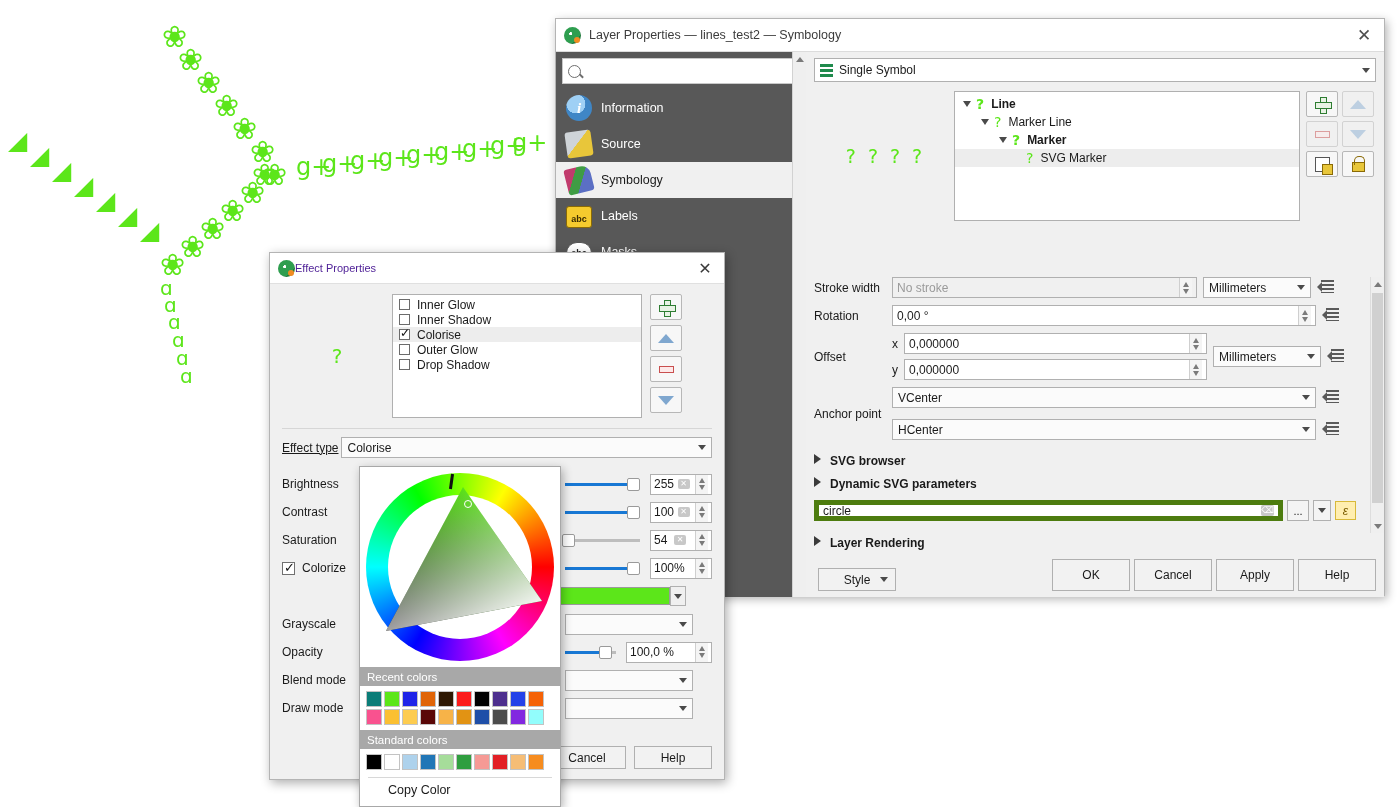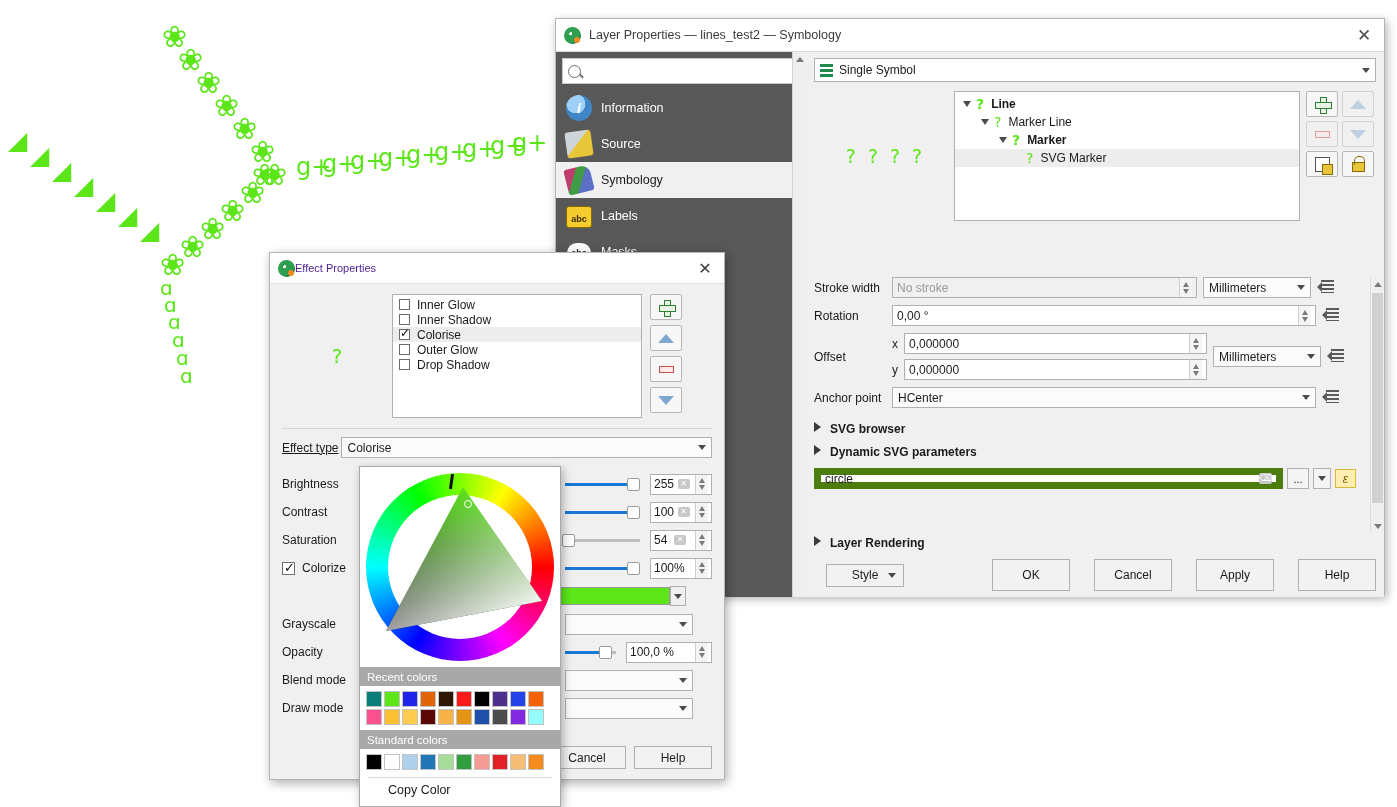--- a/index.html
+++ b/index.html
@@ -109,37 +109,37 @@
      padding:0 5px; font-size:12px; }
   .dd-ico { width:19px; height:19px; flex:0 0 auto; margin-left:6px; position:relative; }
   .dd-ico:before { content:""; position:absolute; left:4px; top:2px; width:13px; height:13px;
      background:repeating-linear-gradient(#5a5a5a 0 1.6px, transparent 1.6px 4px); border:0; }
   .dd-ico:after { content:""; position:absolute; left:0; top:4px; width:0; height:0;
      border-top:5px solid transparent; border-bottom:5px solid transparent; border-right:5px solid #5a5a5a; }
   .sect { display:flex; font-weight:bold; font-size:12px; margin:9px 0; }
   .tri-r { width:0;height:0;border-top:5px solid transparent;border-bottom:5px solid transparent;
      border-left:7px solid #3a3a3a; margin-right:9px; }
   #svg-path-row { display:flex; align-items:center; gap:4px; margin-top:4px; }
-  #svg-path { flex:1; height:21px; border:7px solid #4d7c0f; background:#fff; display:flex;
+  #svg-path { flex:1; height:21px; border:5px solid #4d7c0f; background:#fff; display:flex;
      align-items:center; padding:0 4px; font-size:12px; }
   .clear-x { width:13px; height:11px; margin-left:auto; background:#c8c8c8; border-radius:2px;
      color:#fff; font-size:9px; text-align:center; line-height:11px; }
   .sm-btn { height:21px; min-width:22px; border:1px solid #b0b0b0; background:#f4f4f4;
      display:flex; align-items:center; justify-content:center; font-size:11px; padding:0 4px; }
   .expr-ico { width:21px; height:19px; border:1px solid #d8b93a; background:#ffeeb0; color:#7a5c00;
      font-size:12px; display:flex; align-items:center; justify-content:center; font-style:italic; }
   .chkrow { display:flex; align-items:center; gap:7px; }
   .cbox { width:13px; height:13px; border:1px solid #707070; background:#fff; position:relative; flex:0 0 auto; }
   .cbox.on:after { content:"✓"; position:absolute; left:1px; top:-3px; font-size:13px; color:#111; }
   #prop-sb { position:absolute; right:0; top:225px; bottom:64px; width:14px; background:#efefef;
      border-left:1px solid #ddd; }
   #prop-sb .thumb { position:absolute; left:1px; top:16px; width:11px; height:210px; background:#d0d0d0; }
 
   #lr-sect { position:absolute; left:8px; bottom:38px; }
-  #lp-footer { position:absolute; left:20px; right:8px; bottom:6px; display:flex; align-items:center; gap:24px; }
+  #lp-footer { position:absolute; left:12px; right:8px; bottom:6px; display:flex; align-items:flex-end; gap:4px; }
   #style-btn { width:78px; height:23px; border:1px solid #b0b0b0; background:#f2f2f2; display:flex;
      align-items:center; justify-content:center; font-size:12px; position:relative; }
   #style-btn .combo-arrow { position:absolute; right:7px; margin:0; }
   .dlg-btn { width:78px; height:32px; border:1px solid #b0b0b0; background:#f2f2f2; display:flex;
      align-items:center; justify-content:center; font-size:12px; }
   #lp-footer .spacer { flex:1; }
 
   
   #fx-dlg { position:absolute; left:269px; top:252px; width:456px; height:528px; background:#f0f0f0;
      border:1px solid #b4b4b4; box-shadow:2px 3px 10px rgba(0,0,0,.32); }
@@ -411,20 +411,27 @@
               </div>
               <div class="dd-ico"></div>
             </div>
           </div>
 
           <div class="frow" style="align-items:stretch;margin-top:4px">
             <div class="flabel" style="display:flex;align-items:center">Anchor point</div>
             <div style="display:flex;flex-direction:column;gap:11px">
               <div style="display:flex;align-items:center">
                 <div class="combo" style="width:424px">
+                  <span>VCenter</span>
+                  <div class="combo-arrow"></div>
+                </div>
+                <div class="dd-ico"></div>
+              </div>
+              <div style="display:flex;align-items:center">
+                <div class="combo" style="width:424px">
                   <span>HCenter</span>
                   <div class="combo-arrow"></div>
                 </div>
                 <div class="dd-ico"></div>
               </div>
             </div>
           </div>
 
           <div class="sect" style="margin-top:14px">
             <div class="tri-r"></div>

